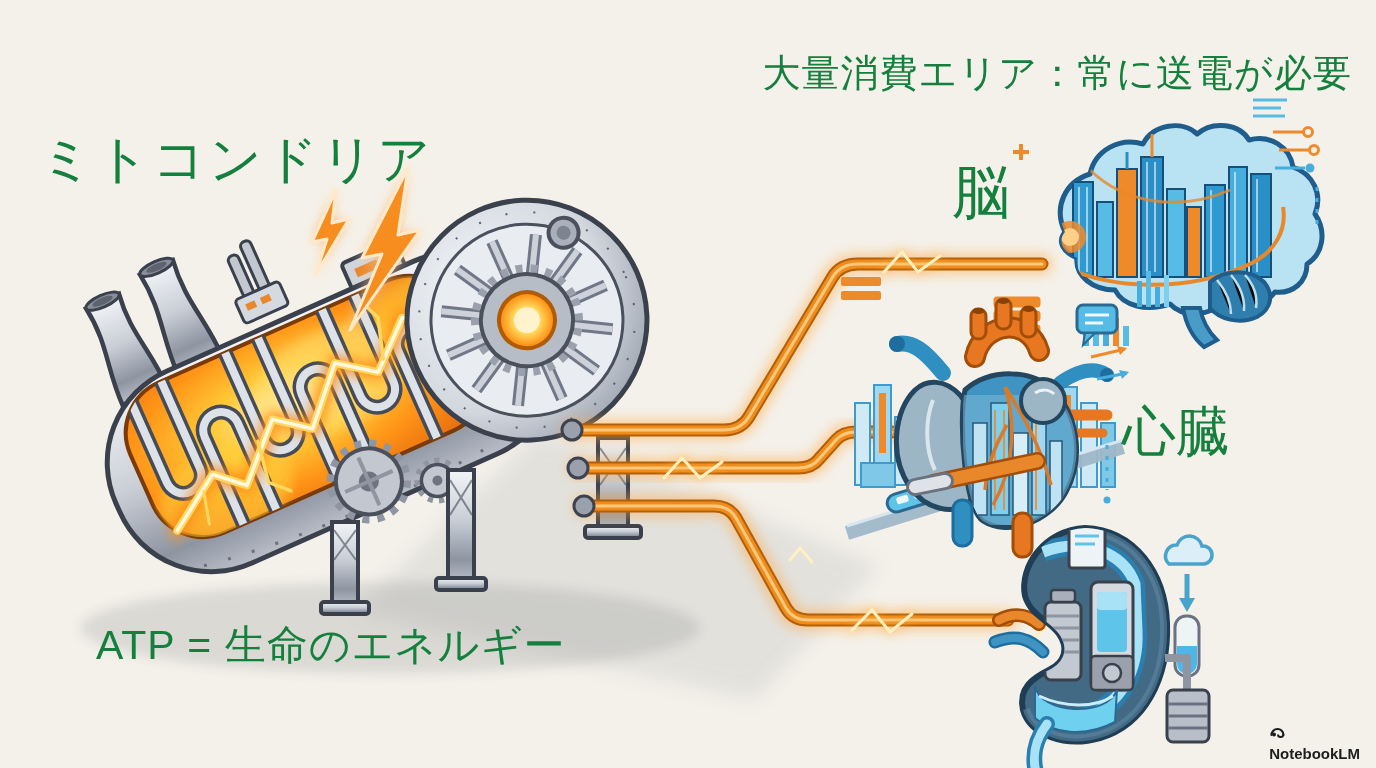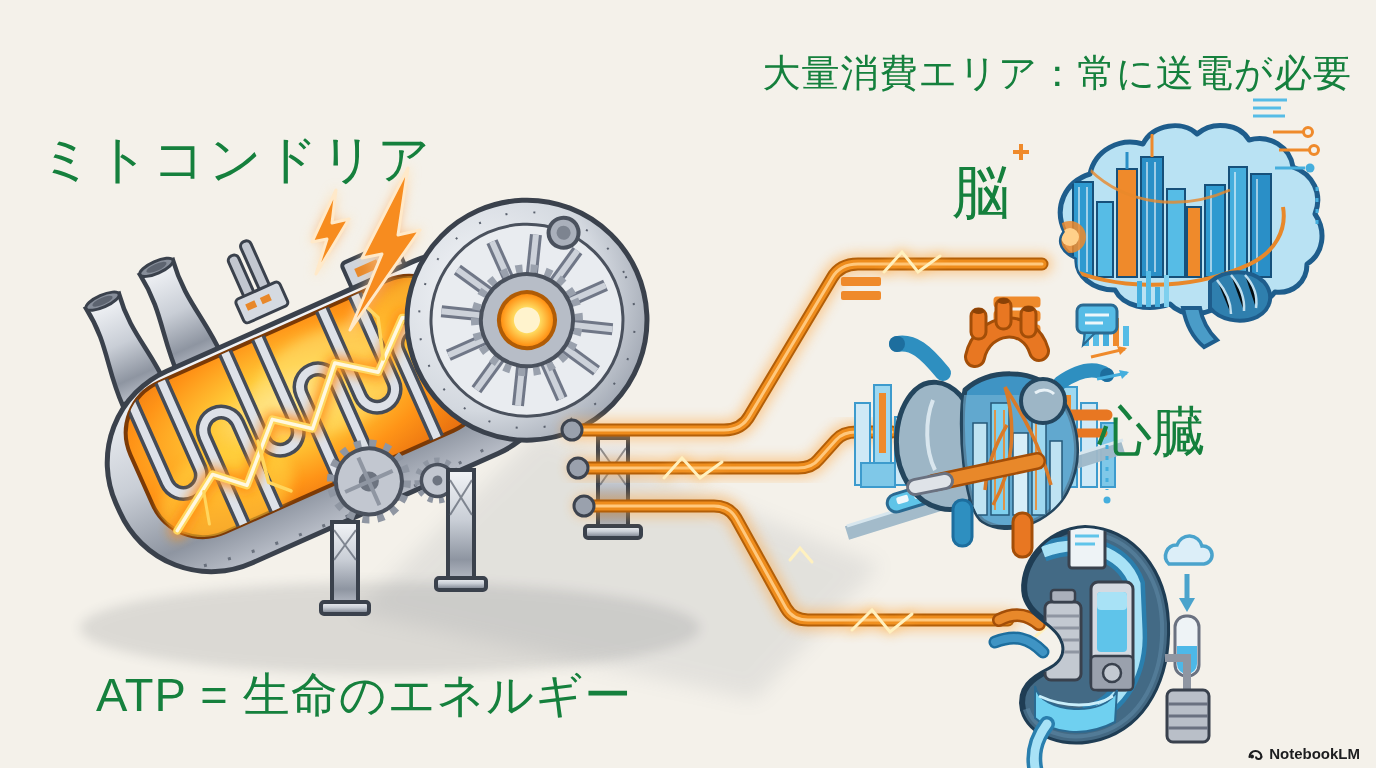--- a/index.html
+++ b/index.html
@@ -6,26 +6,26 @@
   .stage{
     position:relative;width:1376px;height:768px;overflow:hidden;
     background:#f4f1ea;
     font-family:"Liberation Sans","DejaVu Sans",sans-serif;
     color:#17181a;
   }
   .stage svg.scene{position:absolute;inset:0;}
   .lbl{position:absolute;font-weight:400;color:#15803d;white-space:pre;}
   .lbl-mito{left:40px;top:112px;width:345px;text-align:center;font-size:52px;line-height:1.5;letter-spacing:3px;margin-top:8px;}
   .lbl-title{right:24px;top:48px;font-size:38px;letter-spacing:1px;text-align:right;}
-  .lbl-atp{left:96px;top:664px;font-size:47px;letter-spacing:1px;text-align:right;}
+  .lbl-atp{left:96px;top:618px;font-size:41px;letter-spacing:1px;text-align:right;}
   .lbl-brain{left:952px;top:154px;font-size:58px;}
-  .lbl-heart{left:1098px;top:396px;font-size:54px;}
+  .lbl-heart{left:1122px;top:396px;font-size:54px;}
   .lbl-kidney{left:1206px;top:596px;font-size:54px;}
   .brand{position:absolute;right:16px;bottom:6px;display:flex;align-items:flex-start;gap:5px;
-         font-size:15px;font-weight:700;color:#1c1d1f;}
+         font-size:15px;font-weight:700;color:#1c1d1f;flex-direction:column;}
   .brand svg{display:block;}
 </style>
 </head>
 <body>
 
 <div class="stage">
 
 <svg class="scene" width="1376" height="768" viewBox="0 0 1376 768">
   <defs>
     <linearGradient id="metalV" x1="0" y1="0" x2="0" y2="1">

